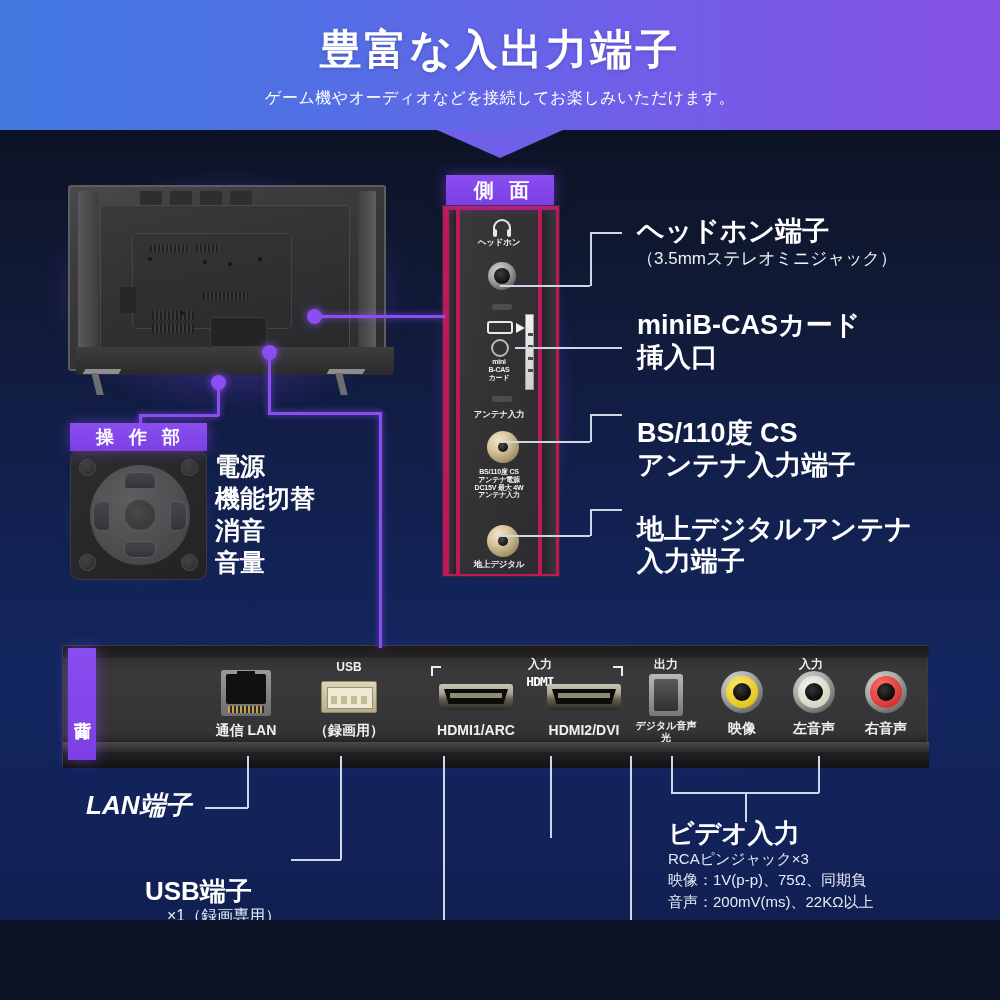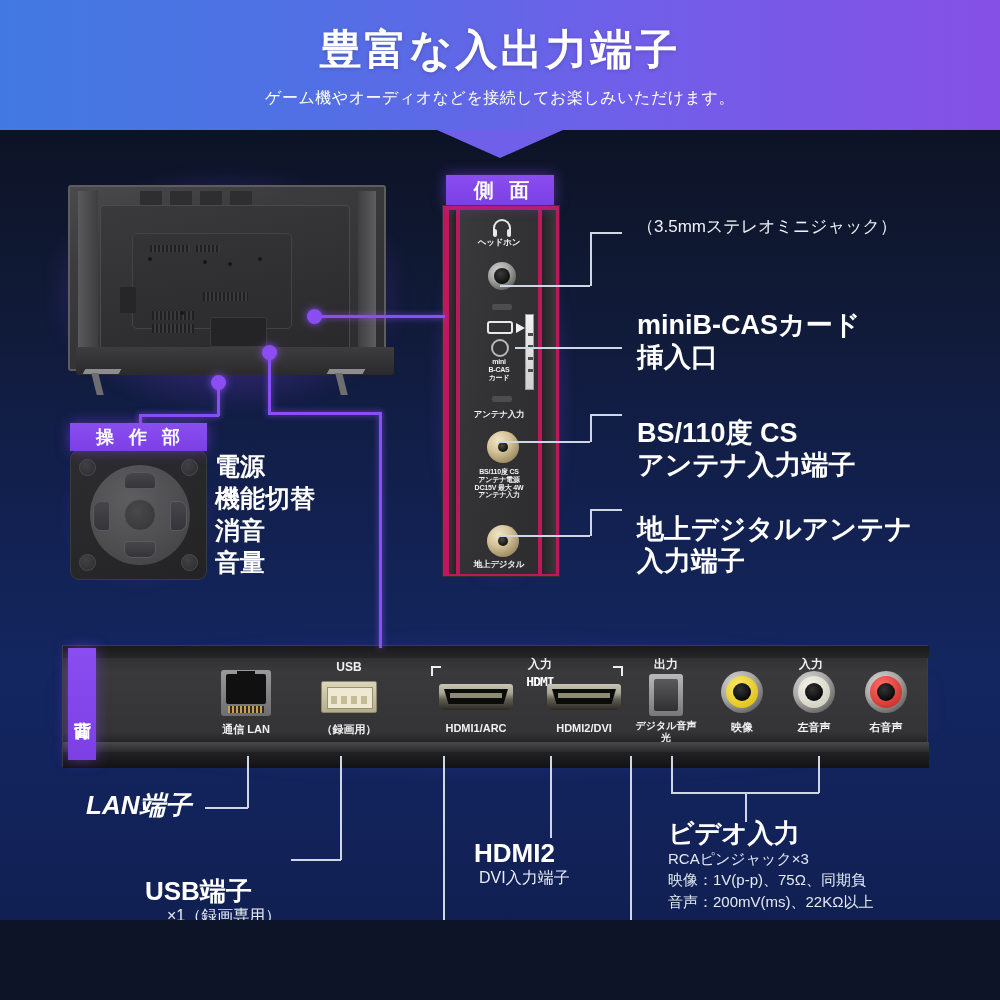--- a/index.html
+++ b/index.html
@@ -128,21 +128,21 @@
   .ant1{top:225px;} .ant2{top:319px;}
 
   
   .back-wrap{position:absolute;left:62px;top:645px;width:866px;height:122px;z-index:8;}
   .back-glow{position:absolute;left:-8px;top:-8px;width:882px;height:138px;
     background:radial-gradient(ellipse at center,rgba(130,75,235,.35) 0%,rgba(90,50,190,.12) 60%,rgba(0,0,0,0) 78%);filter:blur(6px);}
   .back-body{position:absolute;left:0;top:0;width:866px;height:122px;background:linear-gradient(180deg,#232325 0%,#2f2f31 8%,#3a3a3c 22%,#343436 72%,#1d1d1f 84%,#161618 100%);border:1px solid #3c3c3e;}
   .back-top{position:absolute;left:0;top:0;width:866px;height:12px;background:linear-gradient(180deg,#1a1a1c,#262628);}
   .back-lip{position:absolute;left:0;top:96px;width:866px;height:10px;background:linear-gradient(180deg,#4a4a4c,#2a2a2c);}
   .back-shelf{position:absolute;left:0;top:106px;width:866px;height:16px;background:linear-gradient(180deg,#222224,#121214);}
-  .bp-label{position:absolute;color:#f0f0f0;font-size:11px;font-weight:700;text-align:center;letter-spacing:0px;white-space:nowrap;}
+  .bp-label{position:absolute;color:#f0f0f0;font-size:14px;font-weight:700;text-align:center;letter-spacing:0px;white-space:nowrap;}
   .bp-top-label{position:absolute;color:#f0f0f0;font-size:12px;font-weight:700;text-align:center;white-space:nowrap;}
   .bp-small{font-size:10px;line-height:1.15;}
 
   
   .rj45{position:absolute;left:158px;top:24px;width:50px;height:46px;background:linear-gradient(180deg,#9a9a9c,#6e6e70);border-radius:3px;padding:3px;}
   .rj45 i{position:absolute;left:5px;top:4px;width:40px;height:30px;background:#101010;border-radius:2px;}
   .rj45 i::after{content:"";position:absolute;left:11px;top:-3px;width:18px;height:12px;background:#101010;border-radius:0 0 2px 2px;}
   .rj45 b{position:absolute;left:7px;bottom:3px;width:36px;height:7px;background:repeating-linear-gradient(90deg,#c9a24a 0,#c9a24a 2px,#2a2a2a 2px,#2a2a2a 4px);}
   
   .usb{position:absolute;left:258px;top:35px;width:56px;height:32px;background:linear-gradient(180deg,#ddd5b8,#b6ad8d);border-radius:2px;border:1px solid #8e8668;}
@@ -302,20 +302,21 @@
 
   <div class="ln lnh" style="left:498px;top:441px;width:92px;"></div>
   <div class="ln lnv" style="left:590px;top:414px;height:28px;"></div>
   <div class="ln lnh" style="left:590px;top:414px;width:32px;"></div>
 
   <div class="ln lnh" style="left:498px;top:535px;width:92px;"></div>
   <div class="ln lnv" style="left:590px;top:509px;height:27px;"></div>
   <div class="ln lnh" style="left:590px;top:509px;width:32px;"></div>
 
   <div class="call" style="left:637px;top:216px;">
+    <div class="t1">ヘッドホン端子</div>
     <div class="t2">（3.5mmステレオミニジャック）</div>
   </div>
   <div class="call" style="left:637px;top:310px;">
     <div class="t1">miniB-CASカード</div>
     <div class="t1">挿入口</div>
   </div>
   <div class="call" style="left:637px;top:418px;">
     <div class="t1">BS/110度 CS</div>
     <div class="t1">アンテナ入力端子</div>
   </div>
@@ -430,24 +431,20 @@
   <div class="bot" style="left:145px;top:842px;margin-top:34px;">
     <div class="b1">USB端子</div>
     <div class="b2" style="padding-left:22px;">×1（録画専用）</div>
   </div>
 
   <div class="bot" style="left:256px;top:924px;">
     <div class="b1">HDMI1</div>
     <div class="b2" style="padding-left:4px;">ARC入力端子</div>
   </div>
 
-  <div class="bot" style="left:474px;top:838px;">
-    <div class="b1">HDMI2</div>
-    <div class="b2" style="padding-left:5px;">DVI入力端子</div>
-  </div>
 
 
   <div class="bot" style="left:668px;top:818px;">
     <div class="b1">ビデオ入力</div>
     <div class="b3">RCAピンジャック×3</div>
     <div class="b3">映像：1V(p-p)、75Ω、同期負</div>
     <div class="b3">音声：200mV(ms)、22KΩ以上</div>
   </div>
 </div>
 

